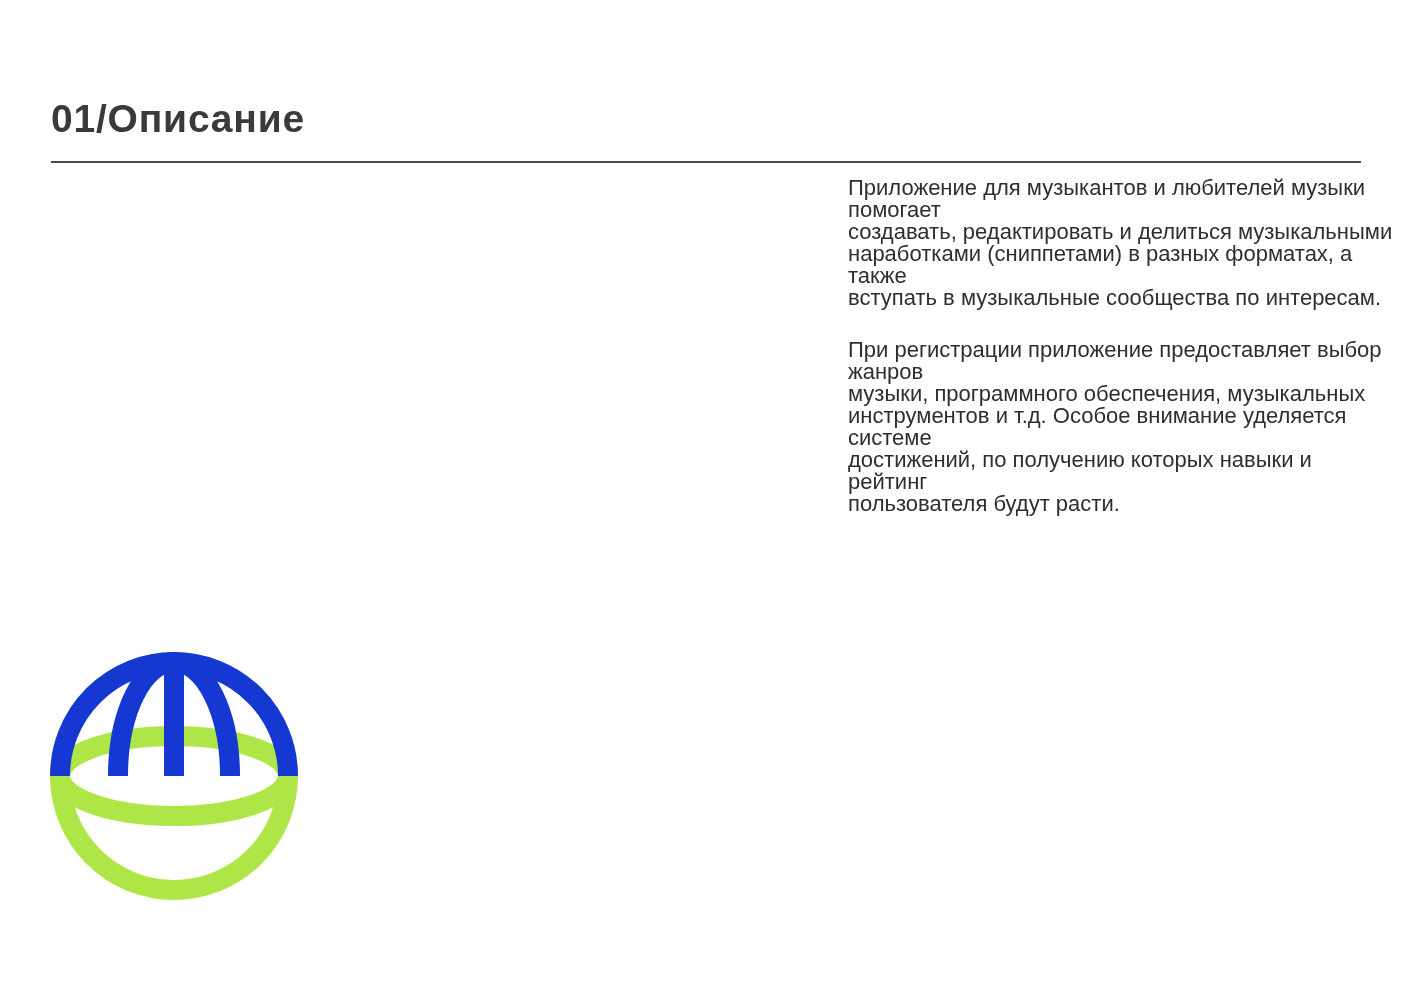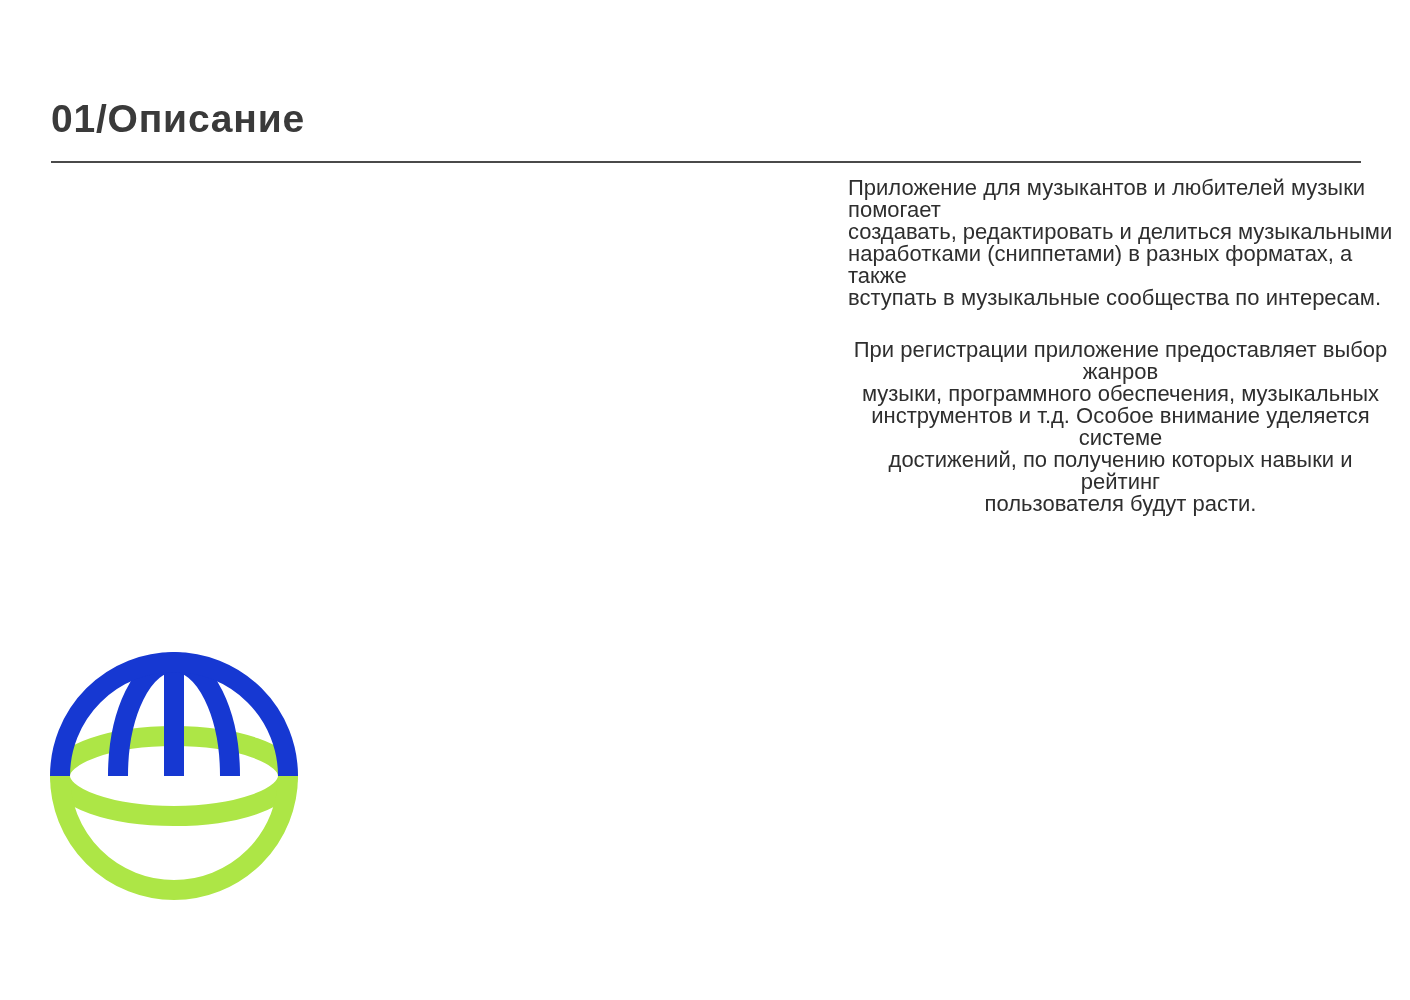--- a/index.html
+++ b/index.html
@@ -42,21 +42,21 @@
     top: 177px;
     width: 545px;
   }
   .description-block p {
     font-size: 22px;
     line-height: 22px;
     color: #2e2e2e;
     white-space: pre-line;
     margin: 0 0 30px 0;
   }
-  .description-block p:last-child { margin-bottom: 0; text-align: center; }
+  .description-block p:last-child { margin-bottom: 0; }
   .app-logo {
     position: absolute;
     left: 50px;
     top: 652px;
     width: 248px;
     height: 248px;
   }
 </style>
 </head>
 <body>

